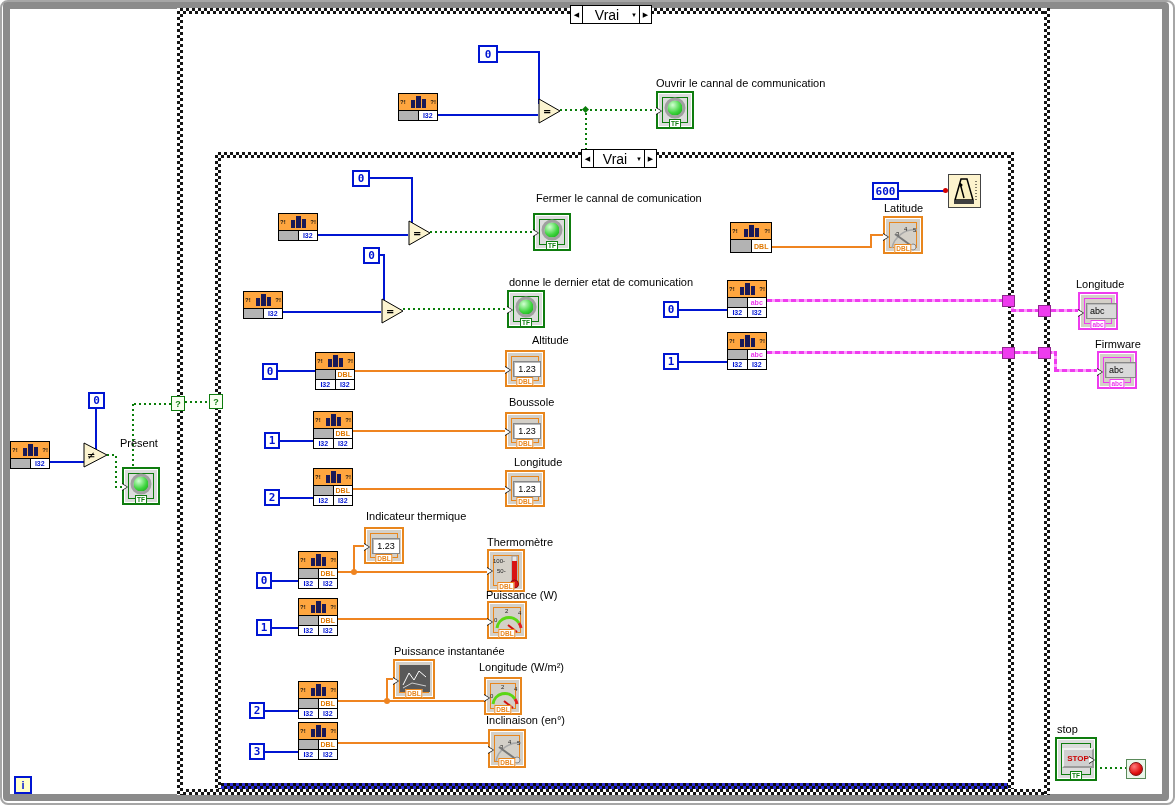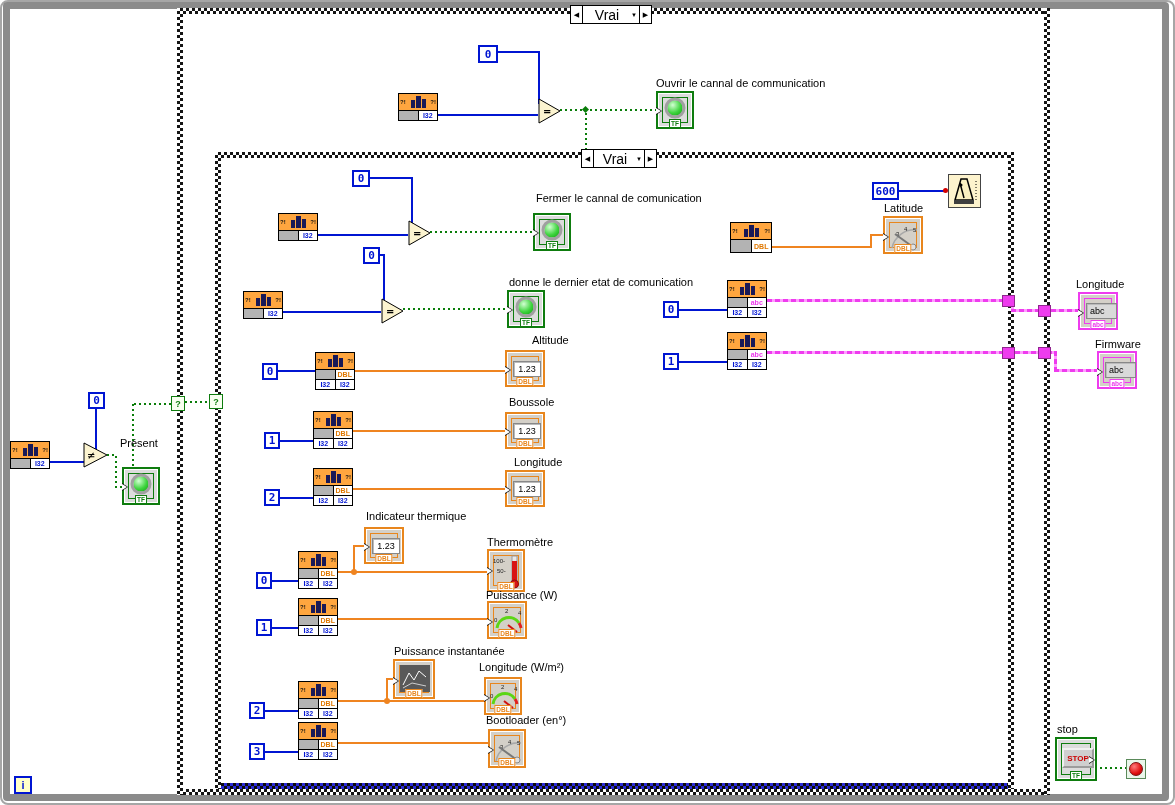--- a/index.html
+++ b/index.html
@@ -402,21 +402,21 @@
     <path d="M5 22 A12 12 0 0 1 27 17" fill="none" stroke="#5cd615" stroke-width="3"></path>
     <path d="M27 17 A12 12 0 0 1 29 22" fill="none" stroke="#e02020" stroke-width="3"></path>
     <line x1="16" y1="19" x2="25" y2="26" stroke="#d01010" stroke-width="2"></line>
     <text class="gtick" x="2" y="16">0</text>
     <text class="gtick" x="13" y="7">2</text>
     <text class="gtick" x="26" y="9">4</text>
   </svg>
   <span class="tag">DBL</span>
 </div>
 
-<div class="abs label" style="left:486px;top:714px">Bootloader (en°)</div>
+<div class="abs label" style="left:486px;top:714px">Inclinaison (en°)</div>
 <div class="abs const" style="left:249px;top:743px;width:16px;height:17px">3</div>
 <div class="abs wh" style="left:265px;top:751px;width:35px"></div>
 <div class="abs subvi" style="left:298px;top:722px">
   <div class="svh">
       <span class="qb">?!</span>
       <span class="bldg"></span>
       <span class="qb">?!</span>
     </div>
   <div class="svrow">
       <span class="cell gray"></span>

